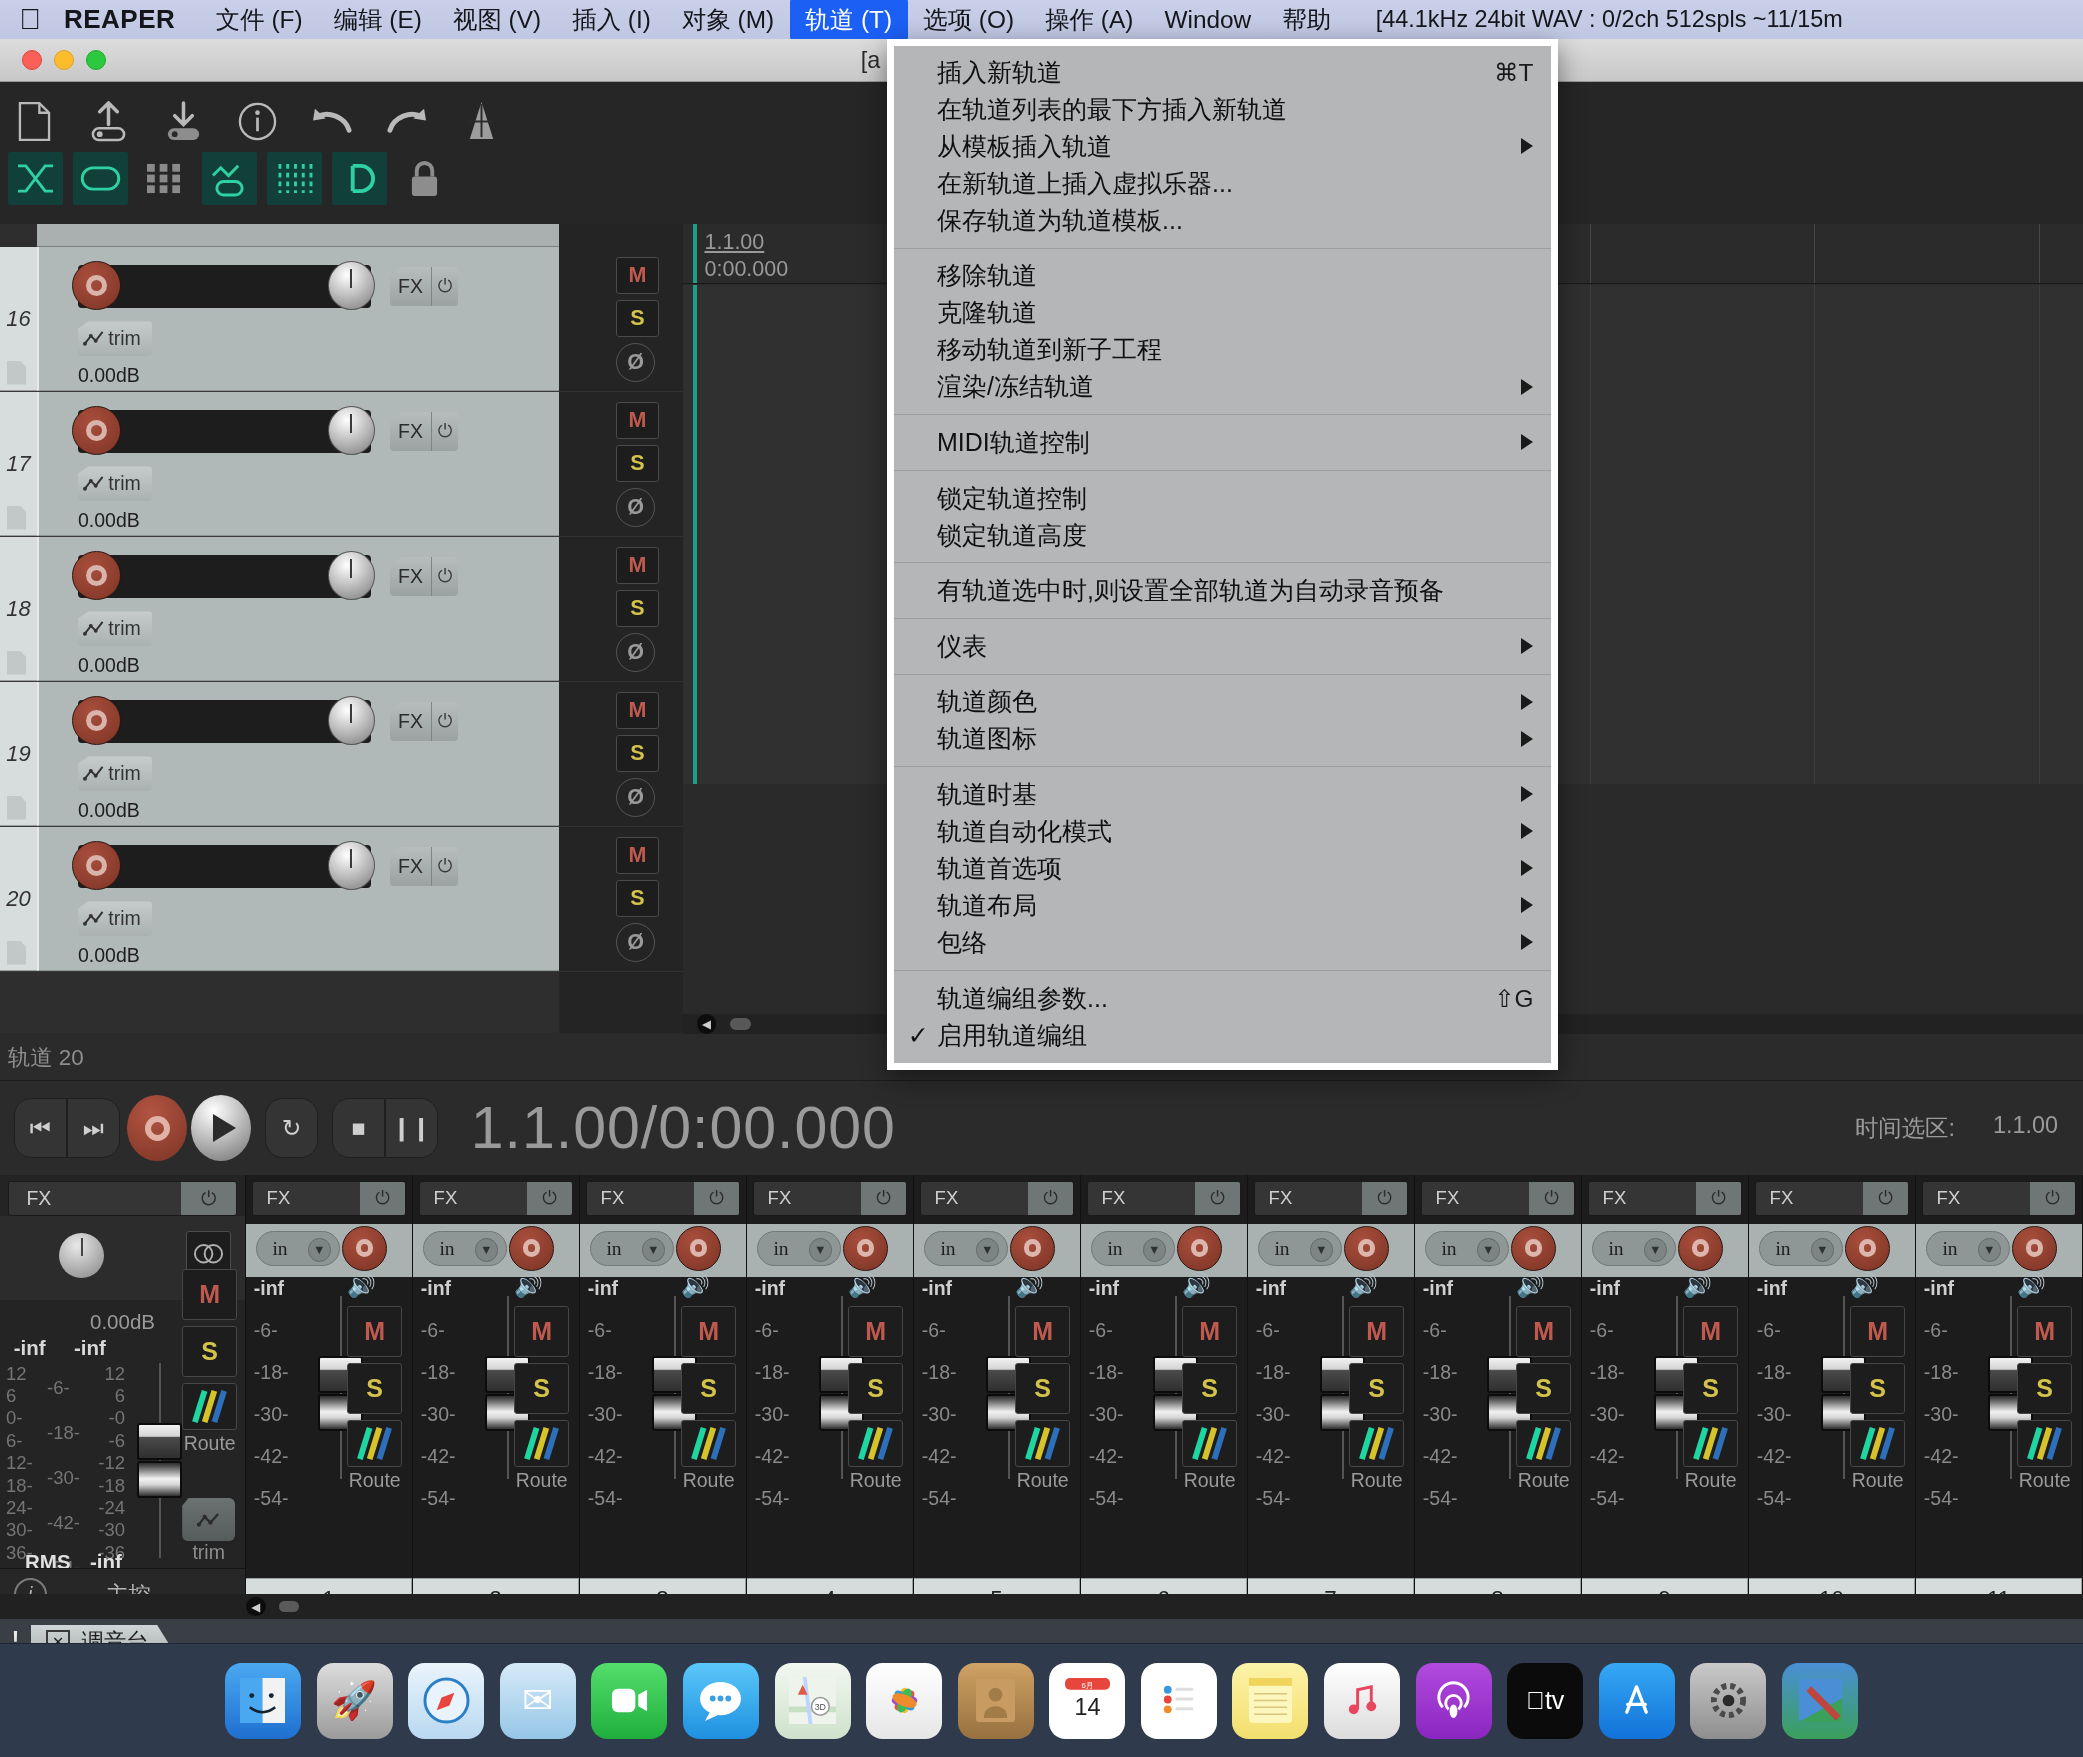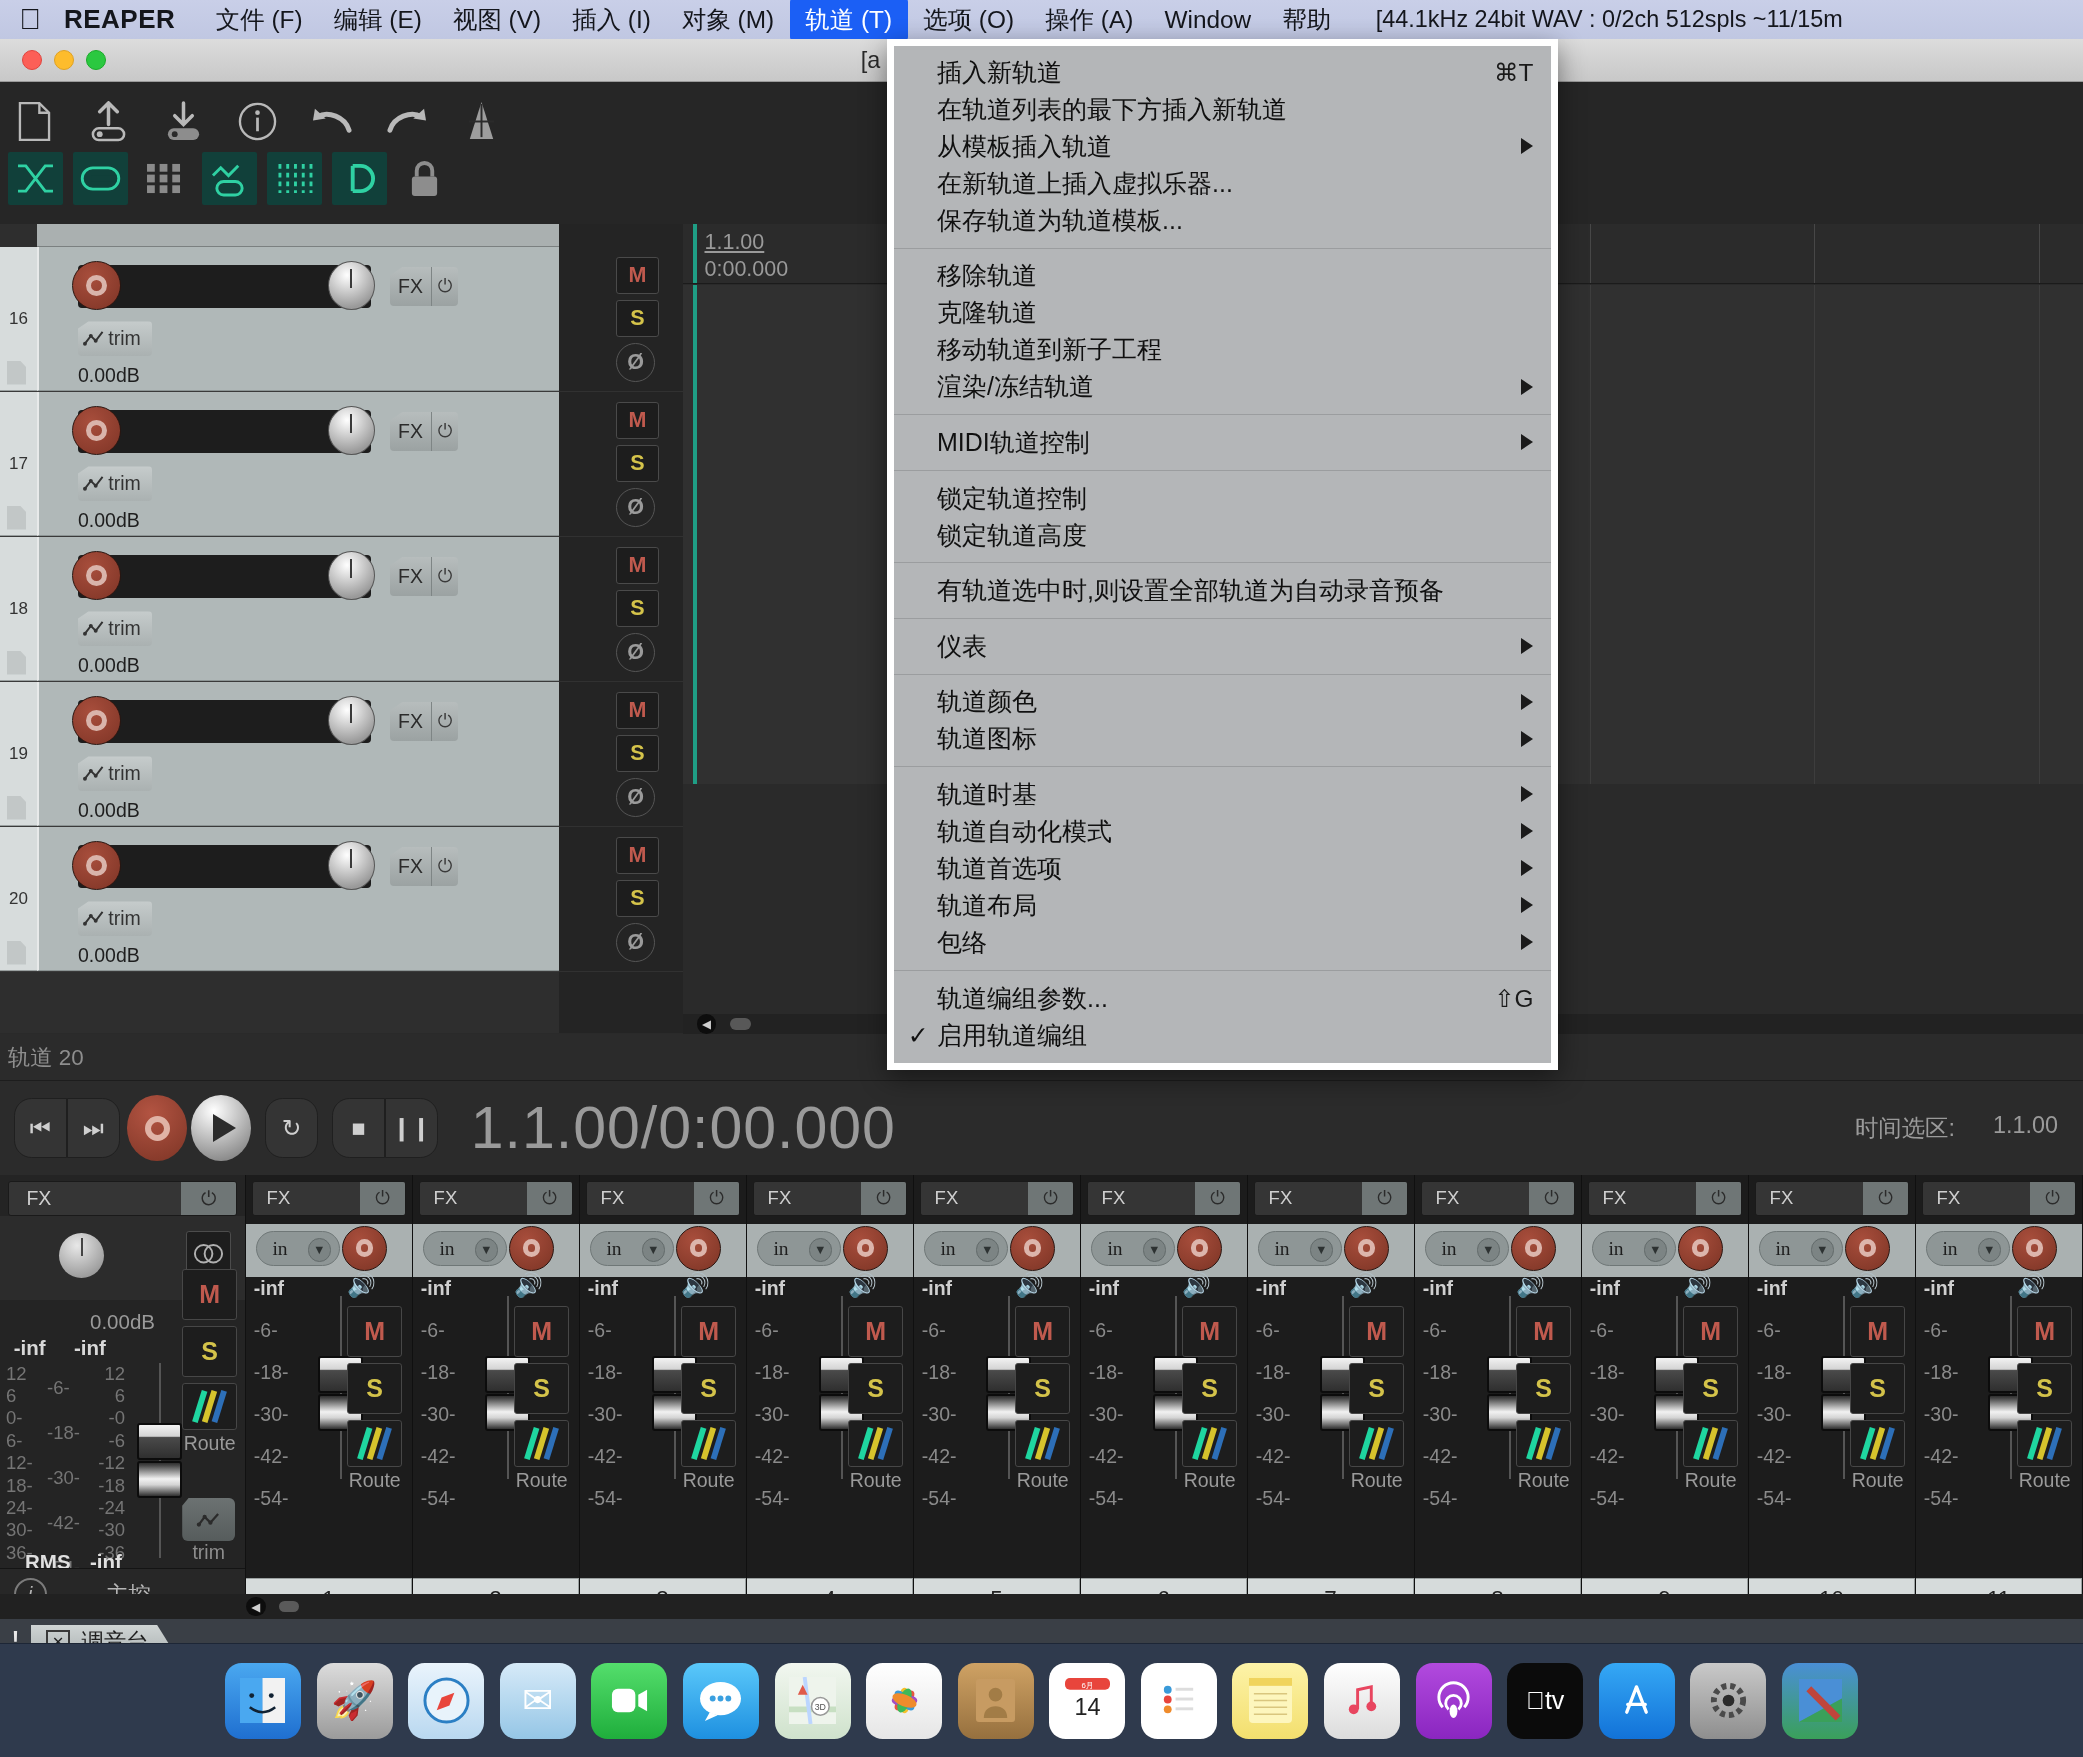--- a/index.html
+++ b/index.html
@@ -75,23 +75,24 @@
   .playhead { position: absolute; top: 0; bottom: 0; width: 3.9px; background: #1f9e85; }
 
   
   .tcp {
     position: absolute; left: 0; top: 185px; width: 683px; height: 809px;
     background: #2e2e2e; overflow: hidden;
   }
   .tcp-top-sliver { height: 23.4px; background: #aab0b0; margin-left: 37px; border-bottom:1px solid #7b8080;}
   .track-row { display: flex; height: 145px; border-bottom: 1px solid #3a3a3a; }
   .tnum {
-    width: 37px; background: #d7dcdc; color: #333; font-size: 17px;
+    width: 37px; background: #d7dcdc; color: #333; font-size: 22px;
     display: flex; align-items: center; justify-content: center; position: relative;
     border-bottom: 1px solid #9aa0a0;
+    font-style: italic;
   }
   .tnum .sheet {
     position: absolute; bottom: 5.9px; left: 6.8px; width: 19.5px; height: 23.4px;
     background: #c2c7c7; clip-path: polygon(0 0, 70% 0, 100% 26%, 100% 100%, 0 100%);
   }
   .tpanel {
     flex: 1; background: #b0b8b8; position: relative;
     border-left: 2.9px solid #e8eaea; border-bottom: 1px solid #8c9494;
   }
   .volbar {

